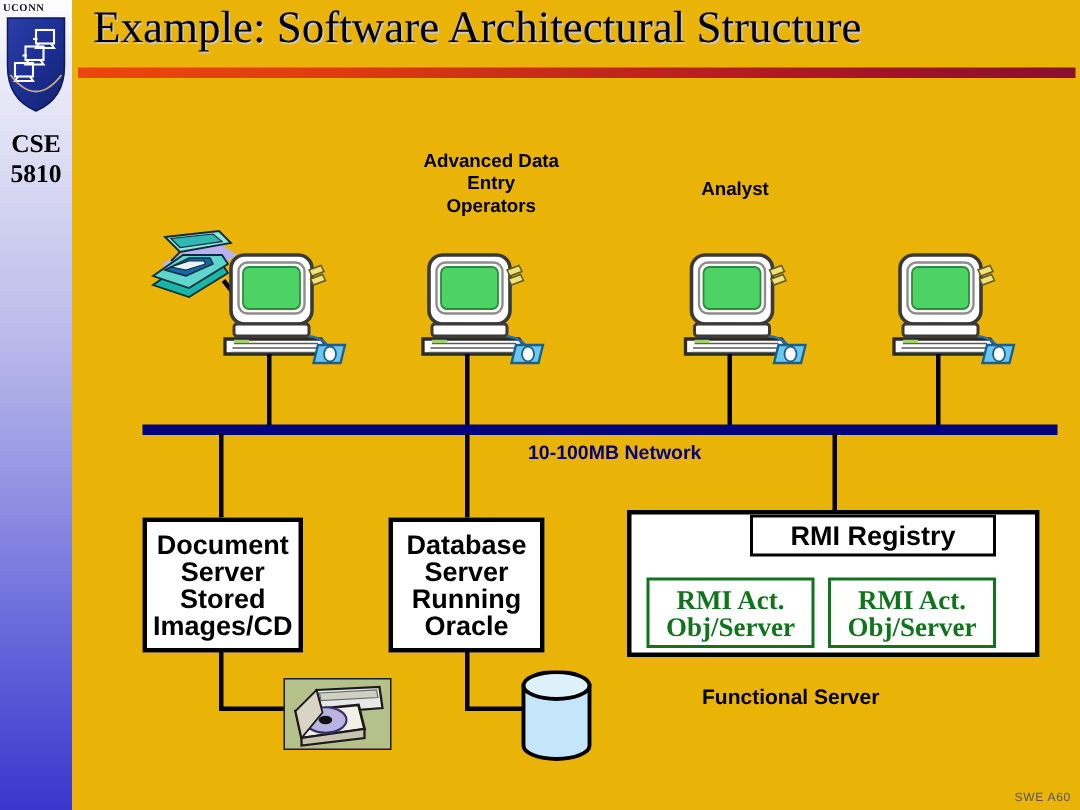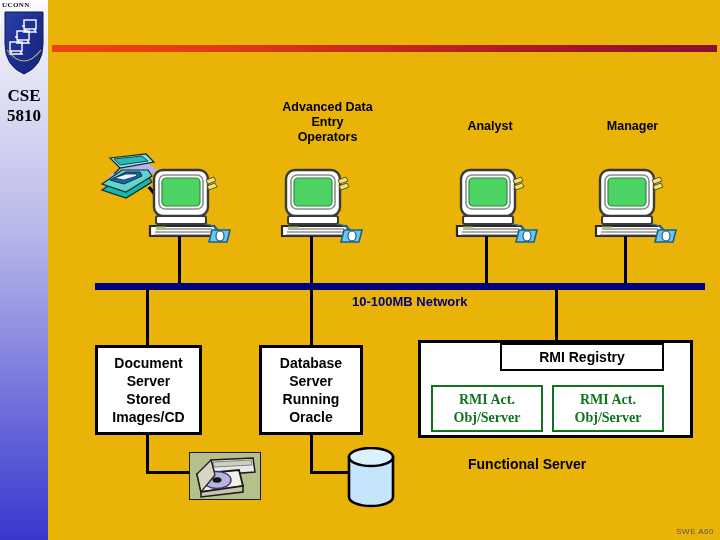--- a/index.html
+++ b/index.html
@@ -117,21 +117,21 @@
   .box {
     position: absolute;
     border: 3px solid #000000;
     background: #ffffff;
     box-sizing: border-box;
     display: flex;
     align-items: center;
     justify-content: center;
     text-align: center;
     font-family: "Liberation Sans", sans-serif;
-    font-size: 14px;
+    font-size: 18px;
     font-weight: bold;
     color: #000000;
     line-height: 18px;
     white-space: pre-line;
   }
   .box.green {
     border: 2px solid #11731d;
     color: #11731d;
     font-family: Liberation Serif, serif;
   }
@@ -190,27 +190,27 @@
           <path d="M15 37 l3 0"></path>
         </g>
         <path d="M7 50 Q24 72 41 50" fill="none" stroke="#e6c77a" stroke-width="1.2" opacity="0.85"></path>
       </svg>
       <div class="uconn-wordmark">UCONN</div>
     </div>
     <div class="course-code">CSE
 5810</div>
   </div>
 
+  <div class="slide-title">Example: Software Architectural Structure</div>
   <div class="title-rule"></div>
 
   <div class="label" style="left:260px; top:100px; width:135px;">Advanced Data
 Entry
 Operators</div>
   <div class="label" style="left:430px; top:119px; width:120px;">Analyst</div>
-  <div class="label" style="left:570px; top:119px; width:125px;">Manager</div>
 
   <div style="position:absolute; left:96px; top:146px; width:68px; height:70px;">
     <svg width="68" height="70" viewBox="0 0 68 70" xmlns="http://www.w3.org/2000/svg">
       <polygon points="12,30 44,12 62,24 30,46" fill="#b9b2ef"></polygon>
       <polygon points="6,44 26,30 52,30 56,36 30,52" fill="#19b5a5" stroke="#0a2b3a" stroke-width="1.2"></polygon>
       <polygon points="6,38 26,24 52,24 56,30 30,46" fill="#5fd6cc" stroke="#0a2b3a" stroke-width="1.2"></polygon>
       <polygon points="14,34 30,26 44,26 46,30 28,38" fill="#1866a8" stroke="#0a2b3a" stroke-width="1"></polygon>
       <polygon points="18,32 30,28 40,28 41,30 28,34" fill="#eaf4ff" stroke="#0a2b3a" stroke-width="0.8"></polygon>
       <polygon points="14,12 50,8 58,16 24,22" fill="#8fe4dc" stroke="#0a2b3a" stroke-width="1.2"></polygon>
       <polygon points="18,13 46,10 52,15 24,19" fill="#2fb9b0" stroke="#0a2b3a" stroke-width="0.8"></polygon>

